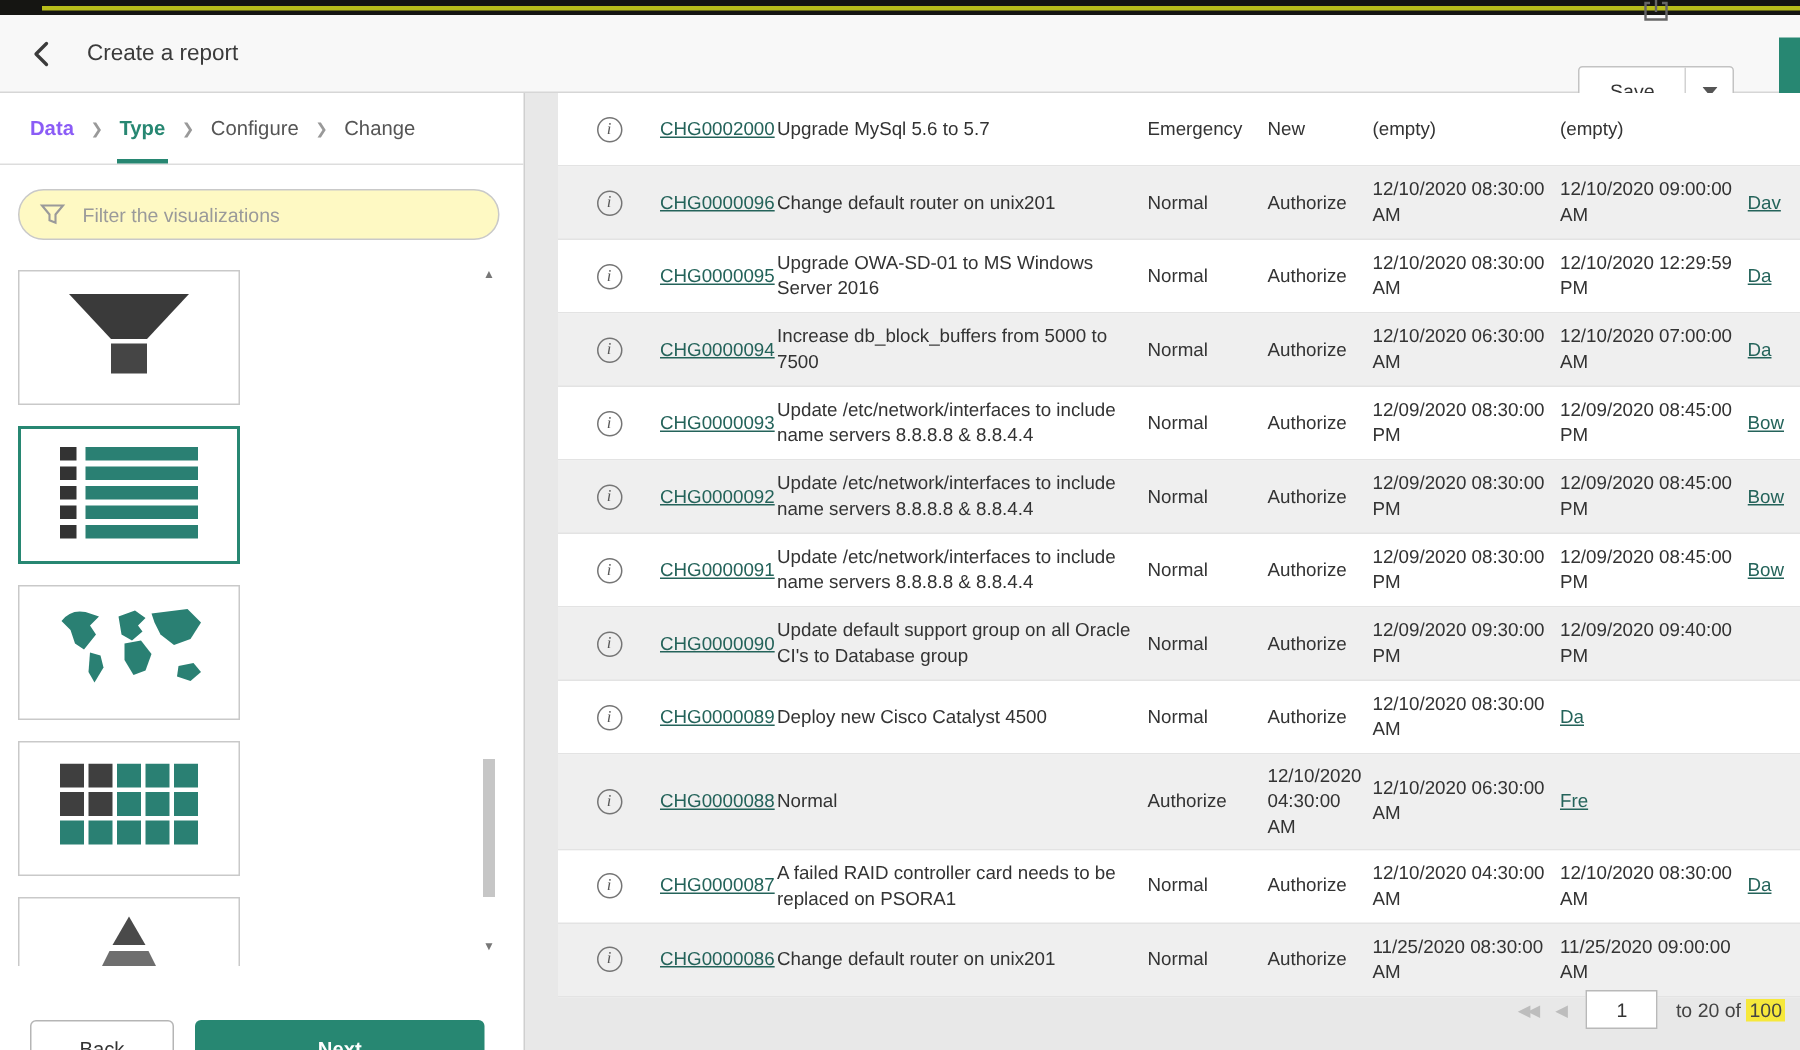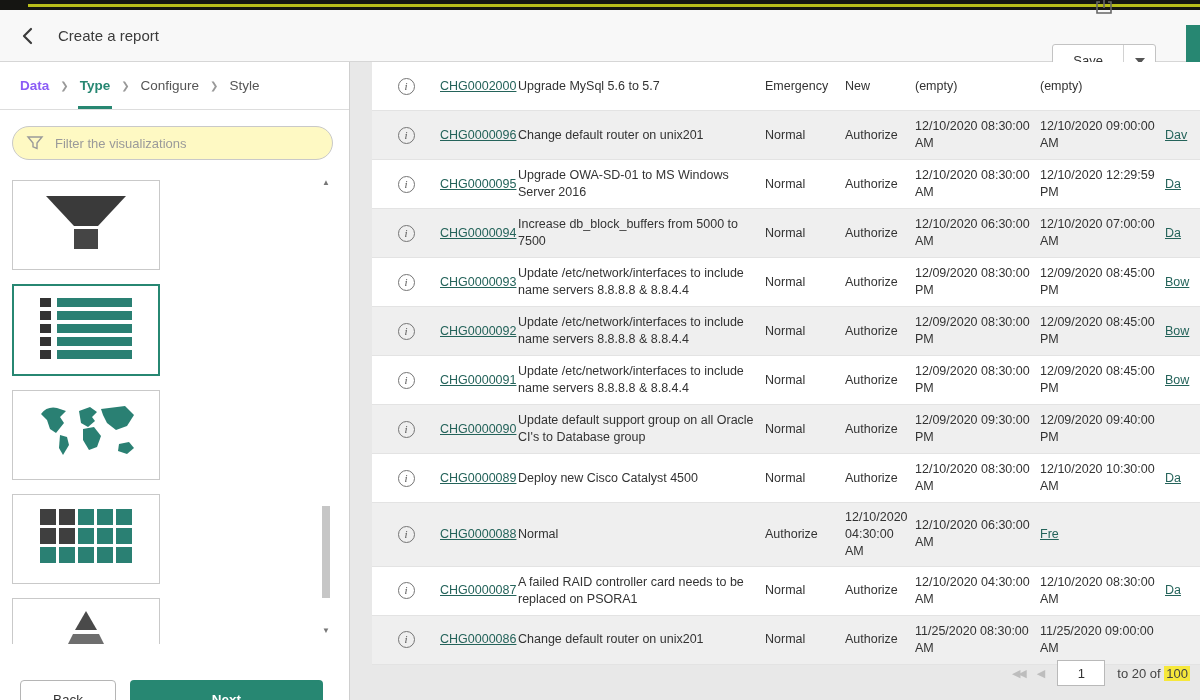--- a/index.html
+++ b/index.html
@@ -124,21 +124,21 @@
 
 <div class="content">
   <aside>
     <nav class="steps">
       <span class="step first">Data</span>
       <span class="step-sep"></span>
       <span class="step active">Type</span>
       <span class="step-sep"></span>
       <span class="step">Configure</span>
       <span class="step-sep"></span>
-      <span class="step">Style</span>
+      <span class="step">Change</span>
     </nav>
 
     <div class="filterbox">
       <span class="funnel-ic">
         <svg width="18" height="18" viewBox="0 0 18 18" fill="none" stroke="#9a9a9a" stroke-width="1.4">
             <path d="M2 3 H16 L11 9 V14.5 L7 12.8 V9 Z"></path>
           </svg>
       </span>
       <input type="text" placeholder="Filter the visualizations" style="">
     </div>
@@ -337,21 +337,20 @@
 
       <div class="trow">
         <div class="c ic">
             <span class="info"></span>
           </div>
         <a class="c numlink">CHG0000089</a>
         <div class="c">Deploy new Cisco Catalyst 4500</div>
         <div class="c">Normal</div>
         <div class="c">Authorize</div>
         <div class="c">12/10/2020 08:30:00 AM</div>
-        <div class="c">12/10/2020 10:30:00 AM</div>
         <a class="c asg asglink">Da</a>
       </div>
 
       <div class="trow">
         <div class="c ic">
             <span class="info"></span>
           </div>
         <a class="c numlink">CHG0000088</a>
         <div class="c">Normal</div>
         <div class="c">Authorize</div>

